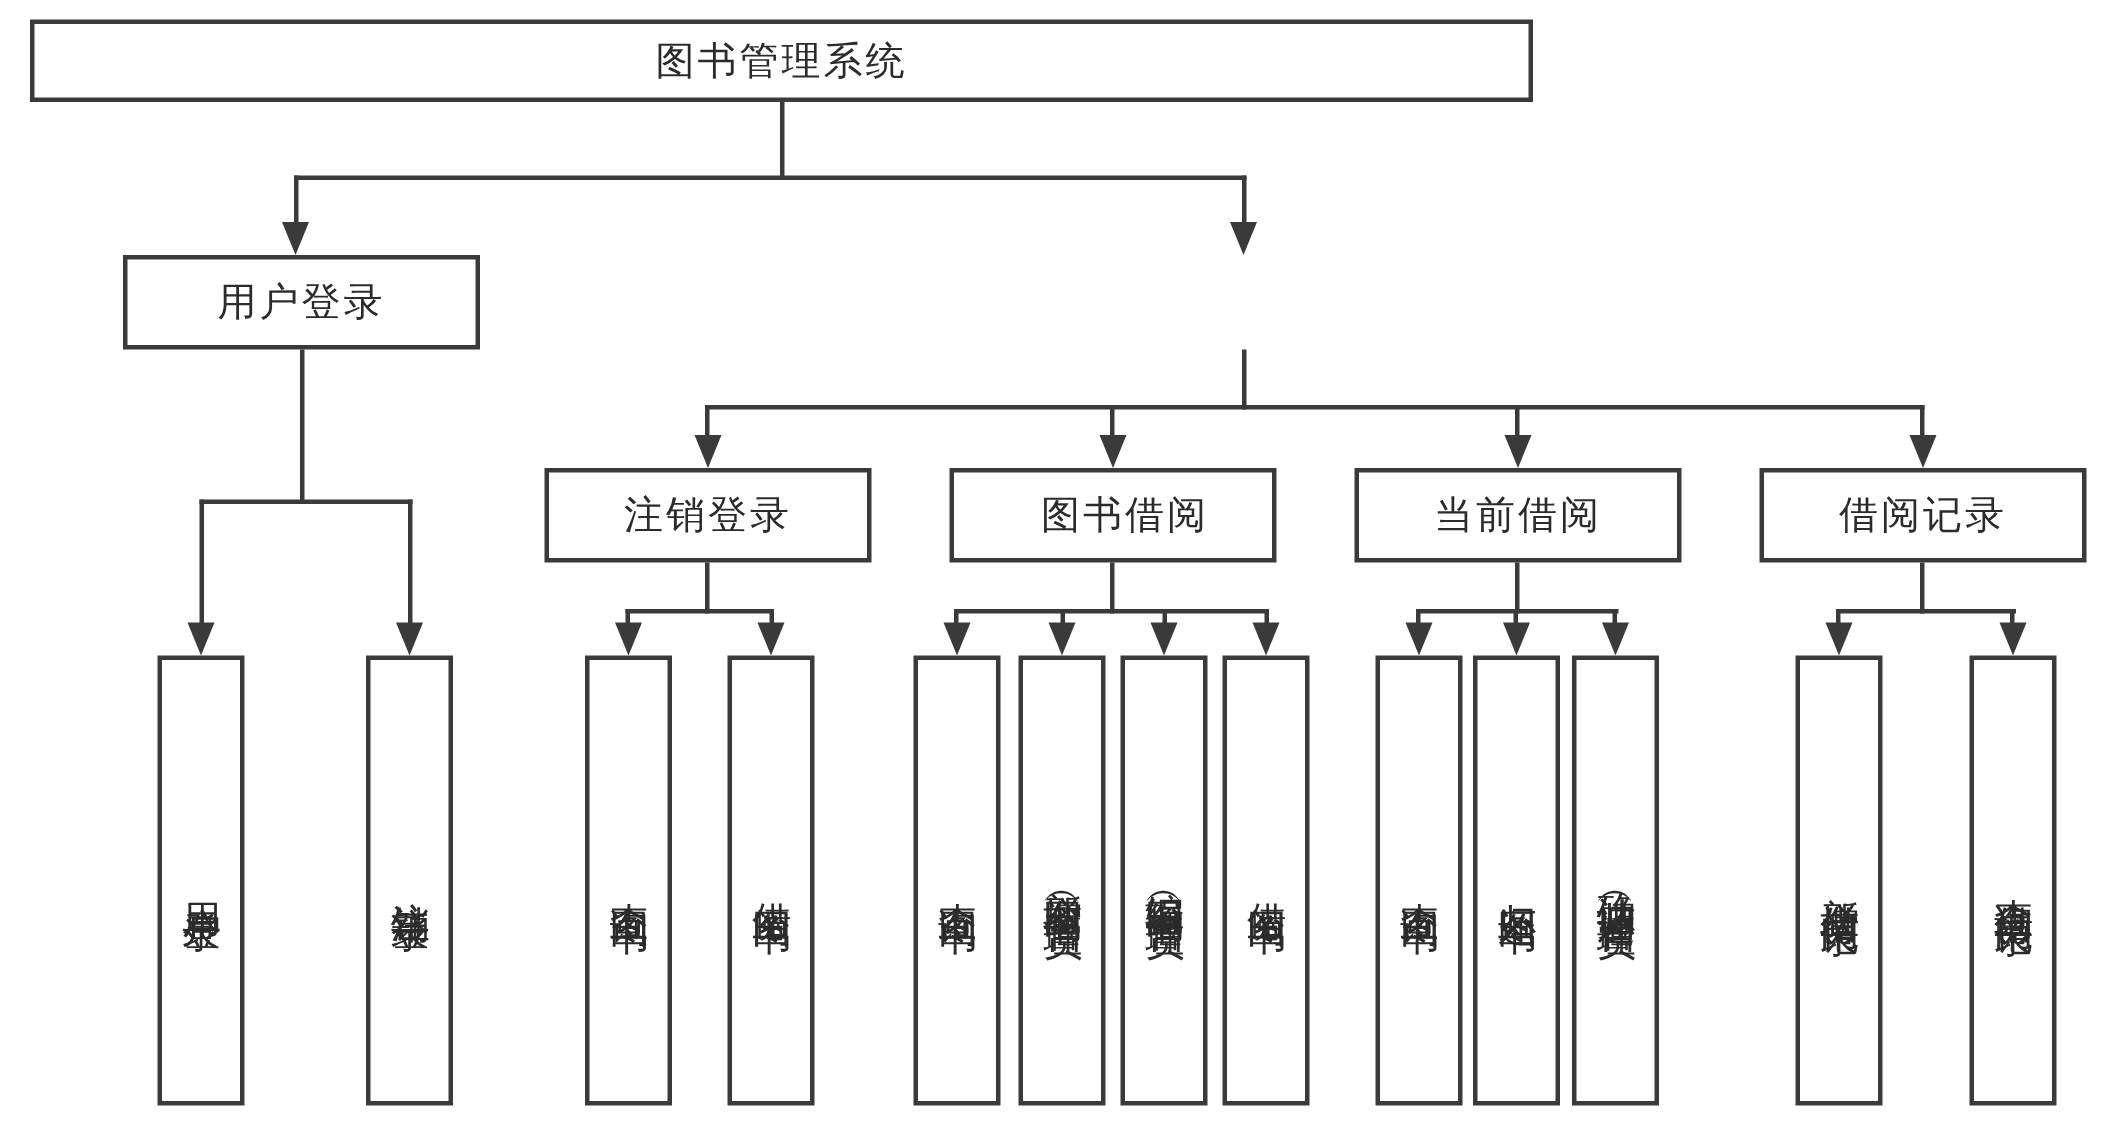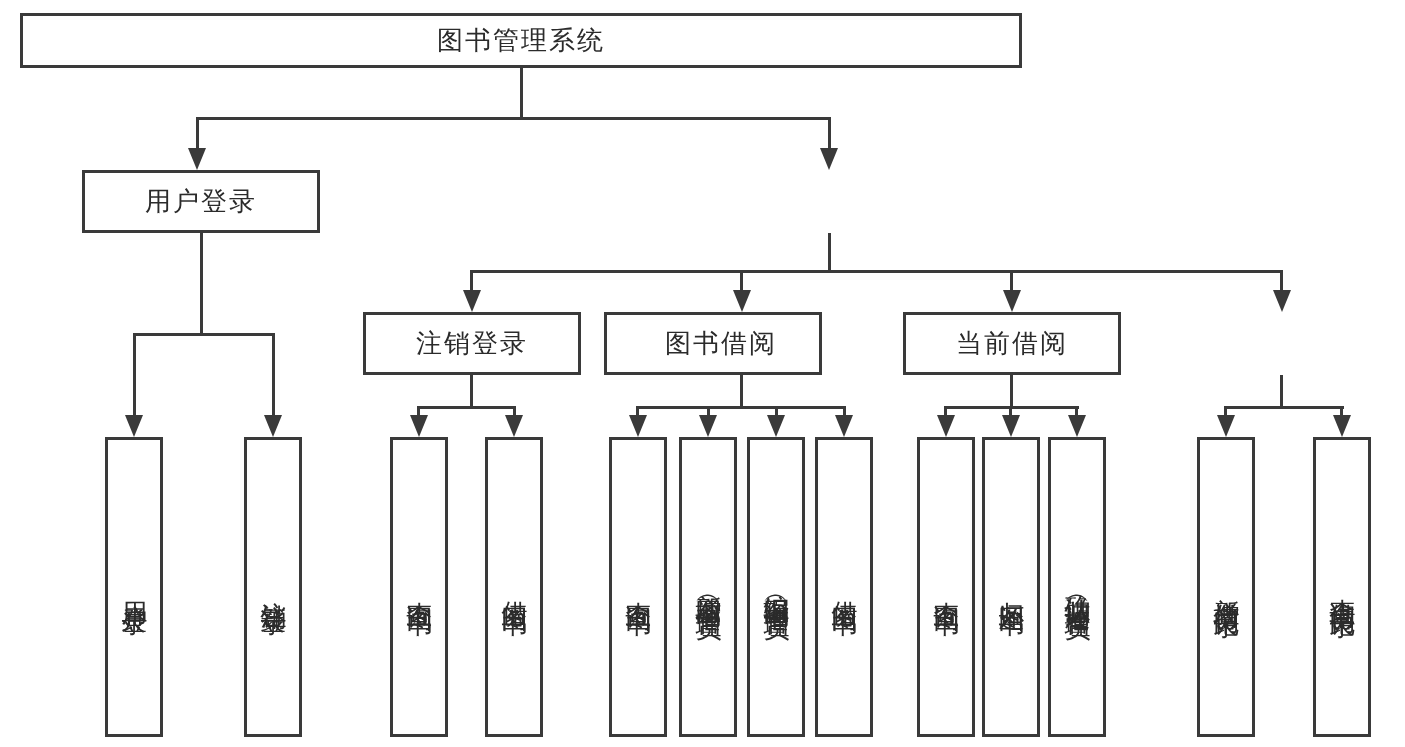--- a/index.html
+++ b/index.html
@@ -48,25 +48,28 @@
     <span>图书管理系统</span>
   </div>
 
   <div class="box hbox" style="left:82px;top:170px;width:238px;height:63px;">
     <span>用户登录</span>
   </div>
 
   <div class="box hbox" style="left:363px;top:312px;width:218px;height:63px;">
     <span>注销登录</span>
   </div>
-  <div class="box hbox" style="left:604px;top:312px;width:218px;height:63px;padding-left:16px;">
+  <div class="box hbox" style="left:633px;top:312px;width:218px;height:63px;padding-left:16px;">
     <span>图书借阅</span>
   </div>
   <div class="box hbox" style="left:903px;top:312px;width:218px;height:63px;text-align:center;">
     <span>当前借阅</span>
+  </div>
+  <div class="box hbox" style="left:1173px;top:312px;width:218px;height:63px;">
+    <span>借阅记录</span>
   </div>
 
   <div class="box leaf" style="left:105px;">
     <span class="vtext">用户登录</span>
   </div>
   <div class="box leaf" style="left:244px;">
     <span class="vtext">注销登录</span>
   </div>
   <div class="box leaf" style="left:390px;">
     <span class="vtext">查询图书</span>

